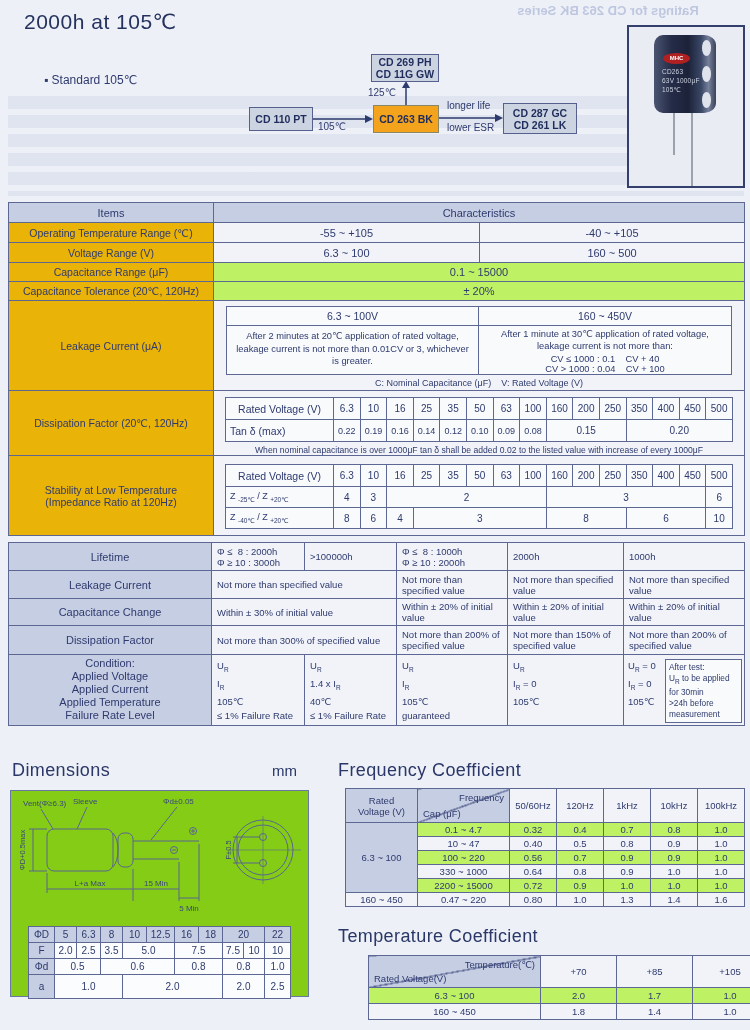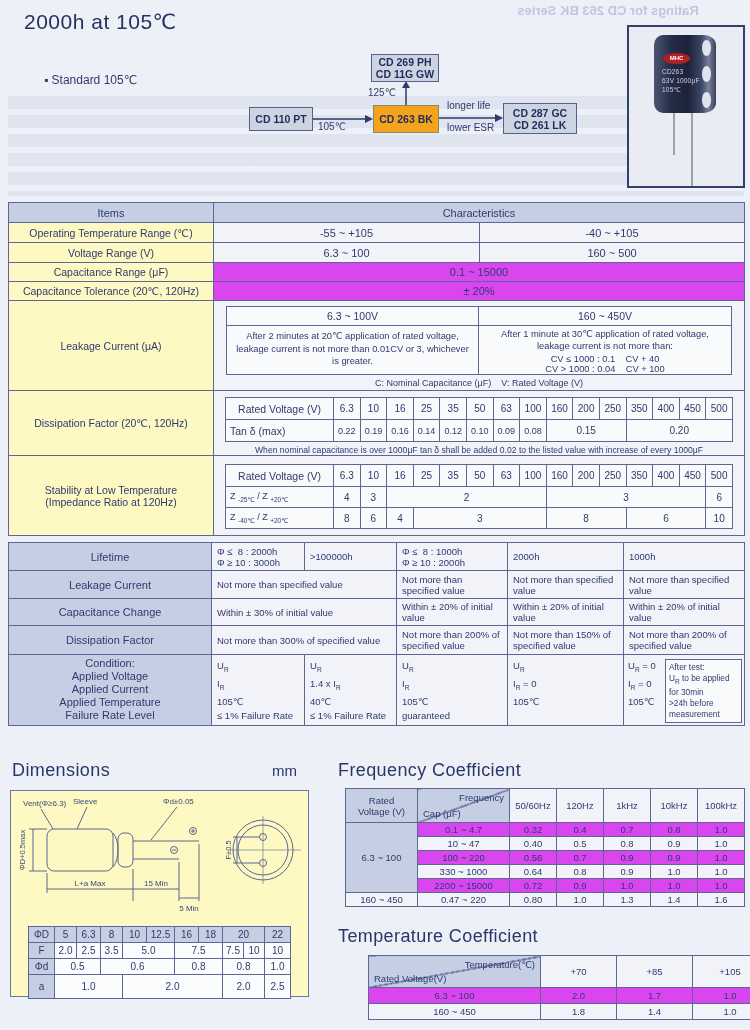--- a/index.html
+++ b/index.html
@@ -42,38 +42,38 @@
   .cap-logo { position:absolute; left:9px; top:18px; width:27px; height:11px; border-radius:50%;
     background:#b02020; color:#fff; font-size:6px; font-weight:bold; text-align:center; line-height:11px; }
   .cap-txt { position:absolute; left:8px; color:#cdd4e2; font-size:6.5px; letter-spacing:.2px; }
   .lead { position:absolute; width:2px; background:#9aa2ae; }
 
   
   table { border-collapse:collapse; table-layout:fixed; }
   td,th { border:1px solid #5c6794; font-weight:normal; overflow:hidden; }
   .hd { background:#c6cee3; }
   .lt { background:#f1f3f9; }
-  .bl { background:#d946ef; }
+  .bl { background:#bef264; }
   .ctr { text-align:center; vertical-align:middle; }
   .pre { white-space:pre; }
   .sb { font-size:6.5px; vertical-align:sub; }
 
   .t1 { left:8px; top:202px; width:736px; border:1.5px solid #3e4a7c; }
   .t1 td { font-size:11px; }
-  .t1 .lab { font-size:10.5px; text-align:center; vertical-align:middle; background:#fef9c3; }
+  .t1 .lab { font-size:10.5px; text-align:center; vertical-align:middle; background:#eab308; }
   .nest { border:1px solid #5c6794; background:#f8fafc; }
   .nest td,.nest th { font-size:10px; }
   .note9 { font-size:8.6px; text-align:center; color:#2e3a6e; margin-top:3px; }
 
   .t2 { left:8px; top:542px; width:736px; border:1.5px solid #3e4a7c; }
   .t2 td,.t2 th { font-size:9.5px; padding:2px 5px; vertical-align:middle; }
   .t2 .lab { font-size:11px; text-align:center; background:#c6cee3; }
   .t2 th { font-size:11px; }
 
-  .dimbox { left:10px; top:790px; width:299px; height:207px; border:1px solid #6a77a5; background:#fef9c3; }
+  .dimbox { left:10px; top:790px; width:299px; height:207px; border:1px solid #6a77a5; background:#84cc16; }
   .dimtable { margin:6px auto 0 auto; width:262px; }
   .dimtable td,.dimtable th { font-size:10px; text-align:center; height:16px; background:#fbfcfe; }
   .dimtable .hd { background:#c6cee3; }
 
   .ftab { left:345px; top:788px; width:399px; border:1.5px solid #3e4a7c; }
   .ftab td,.ftab th { font-size:9.5px; text-align:center; vertical-align:middle; }
   .ttab { left:333px; top:955px; width:399px; border:1.5px solid #3e4a7c;margin-left:35px; }
   .ttab td,.ttab th { font-size:9.5px; text-align:center; vertical-align:middle; }
 
   .diag { position:relative;

